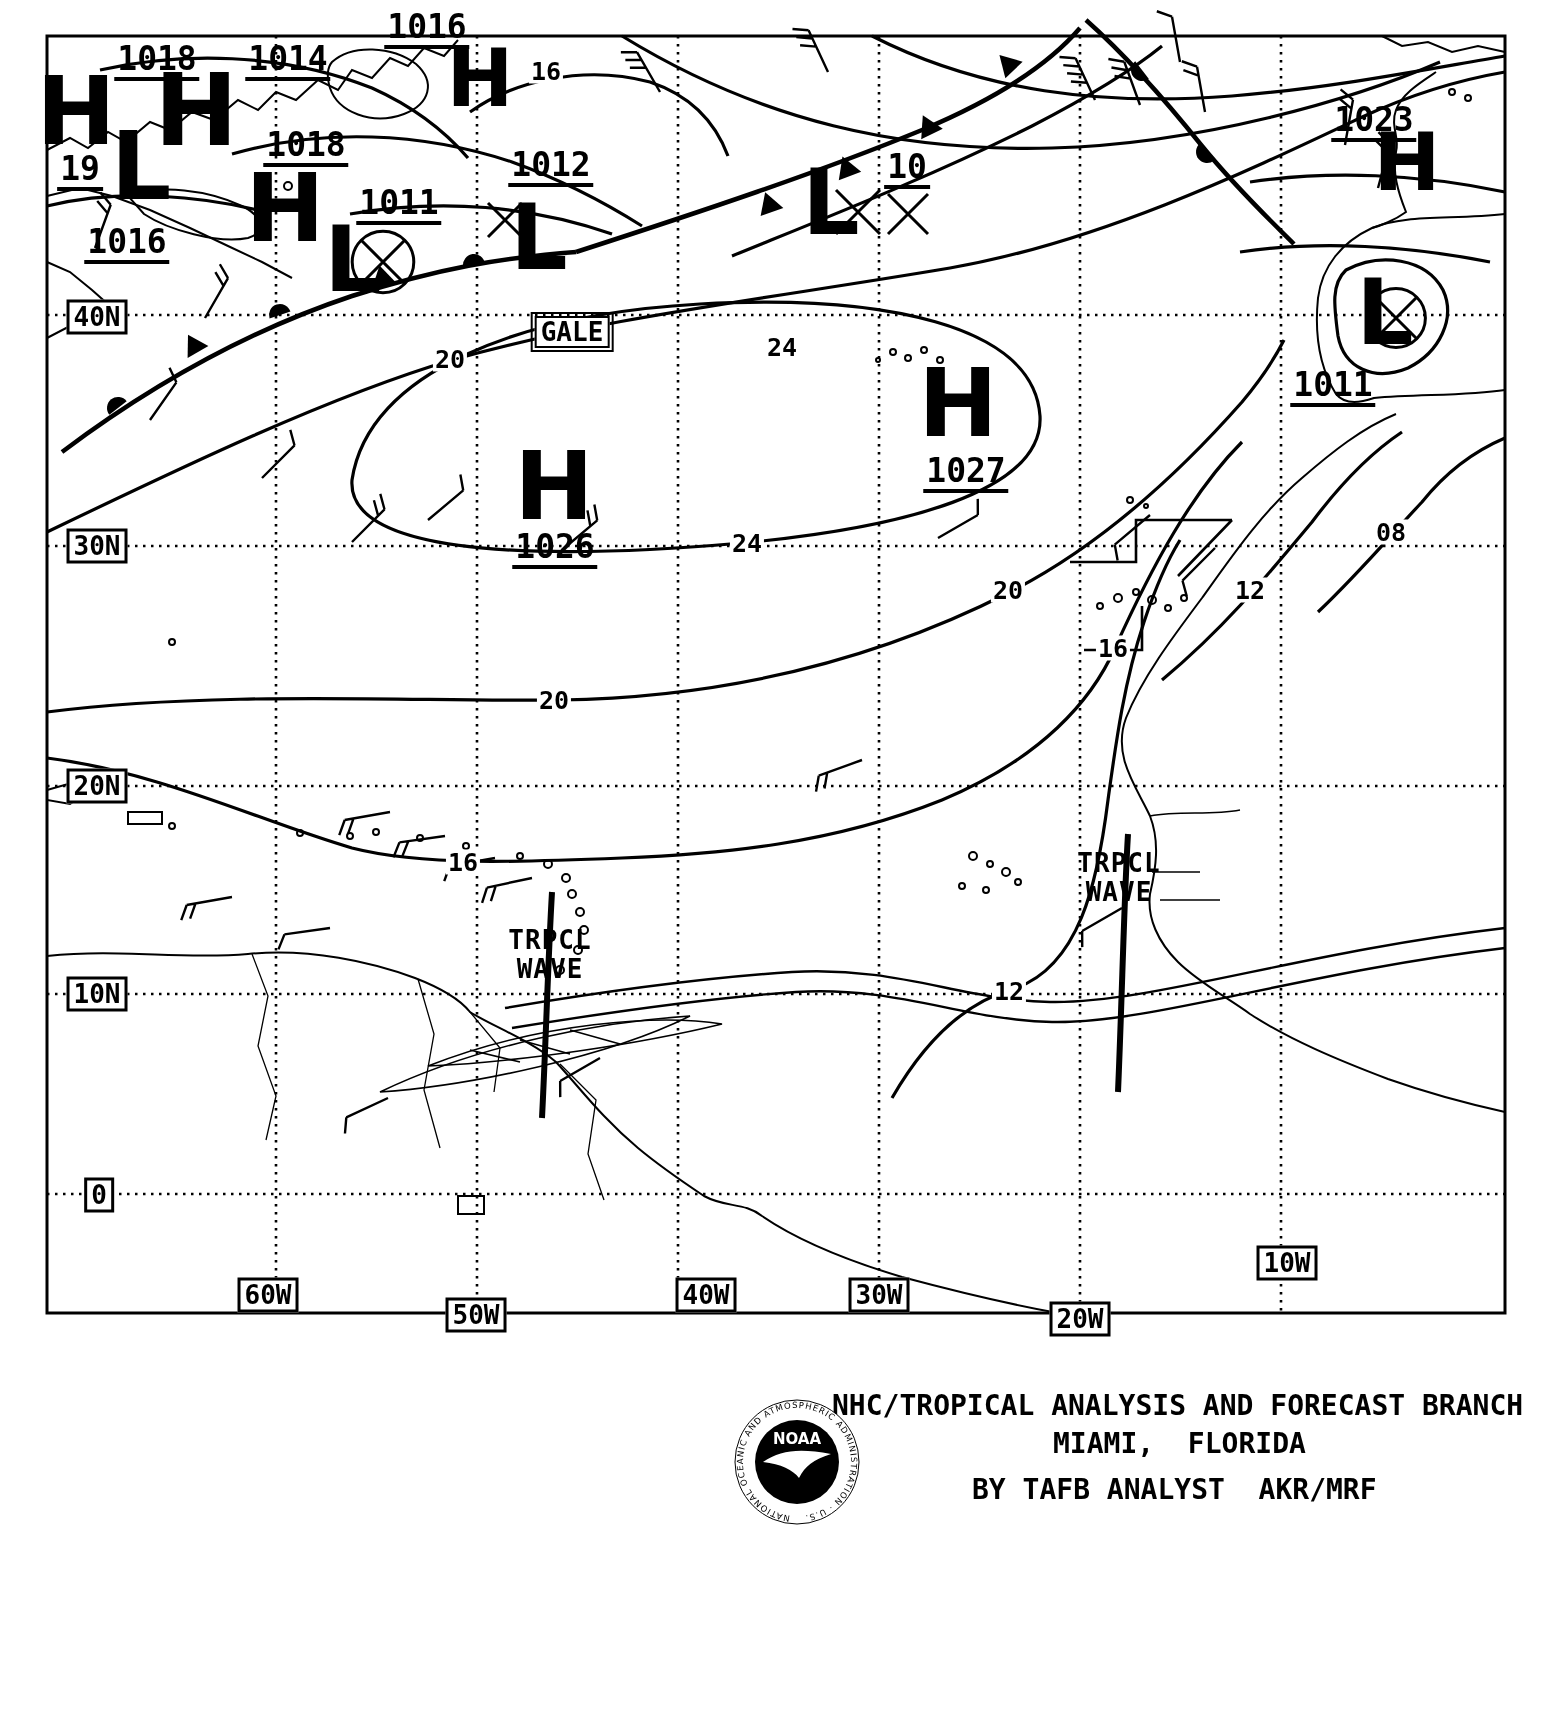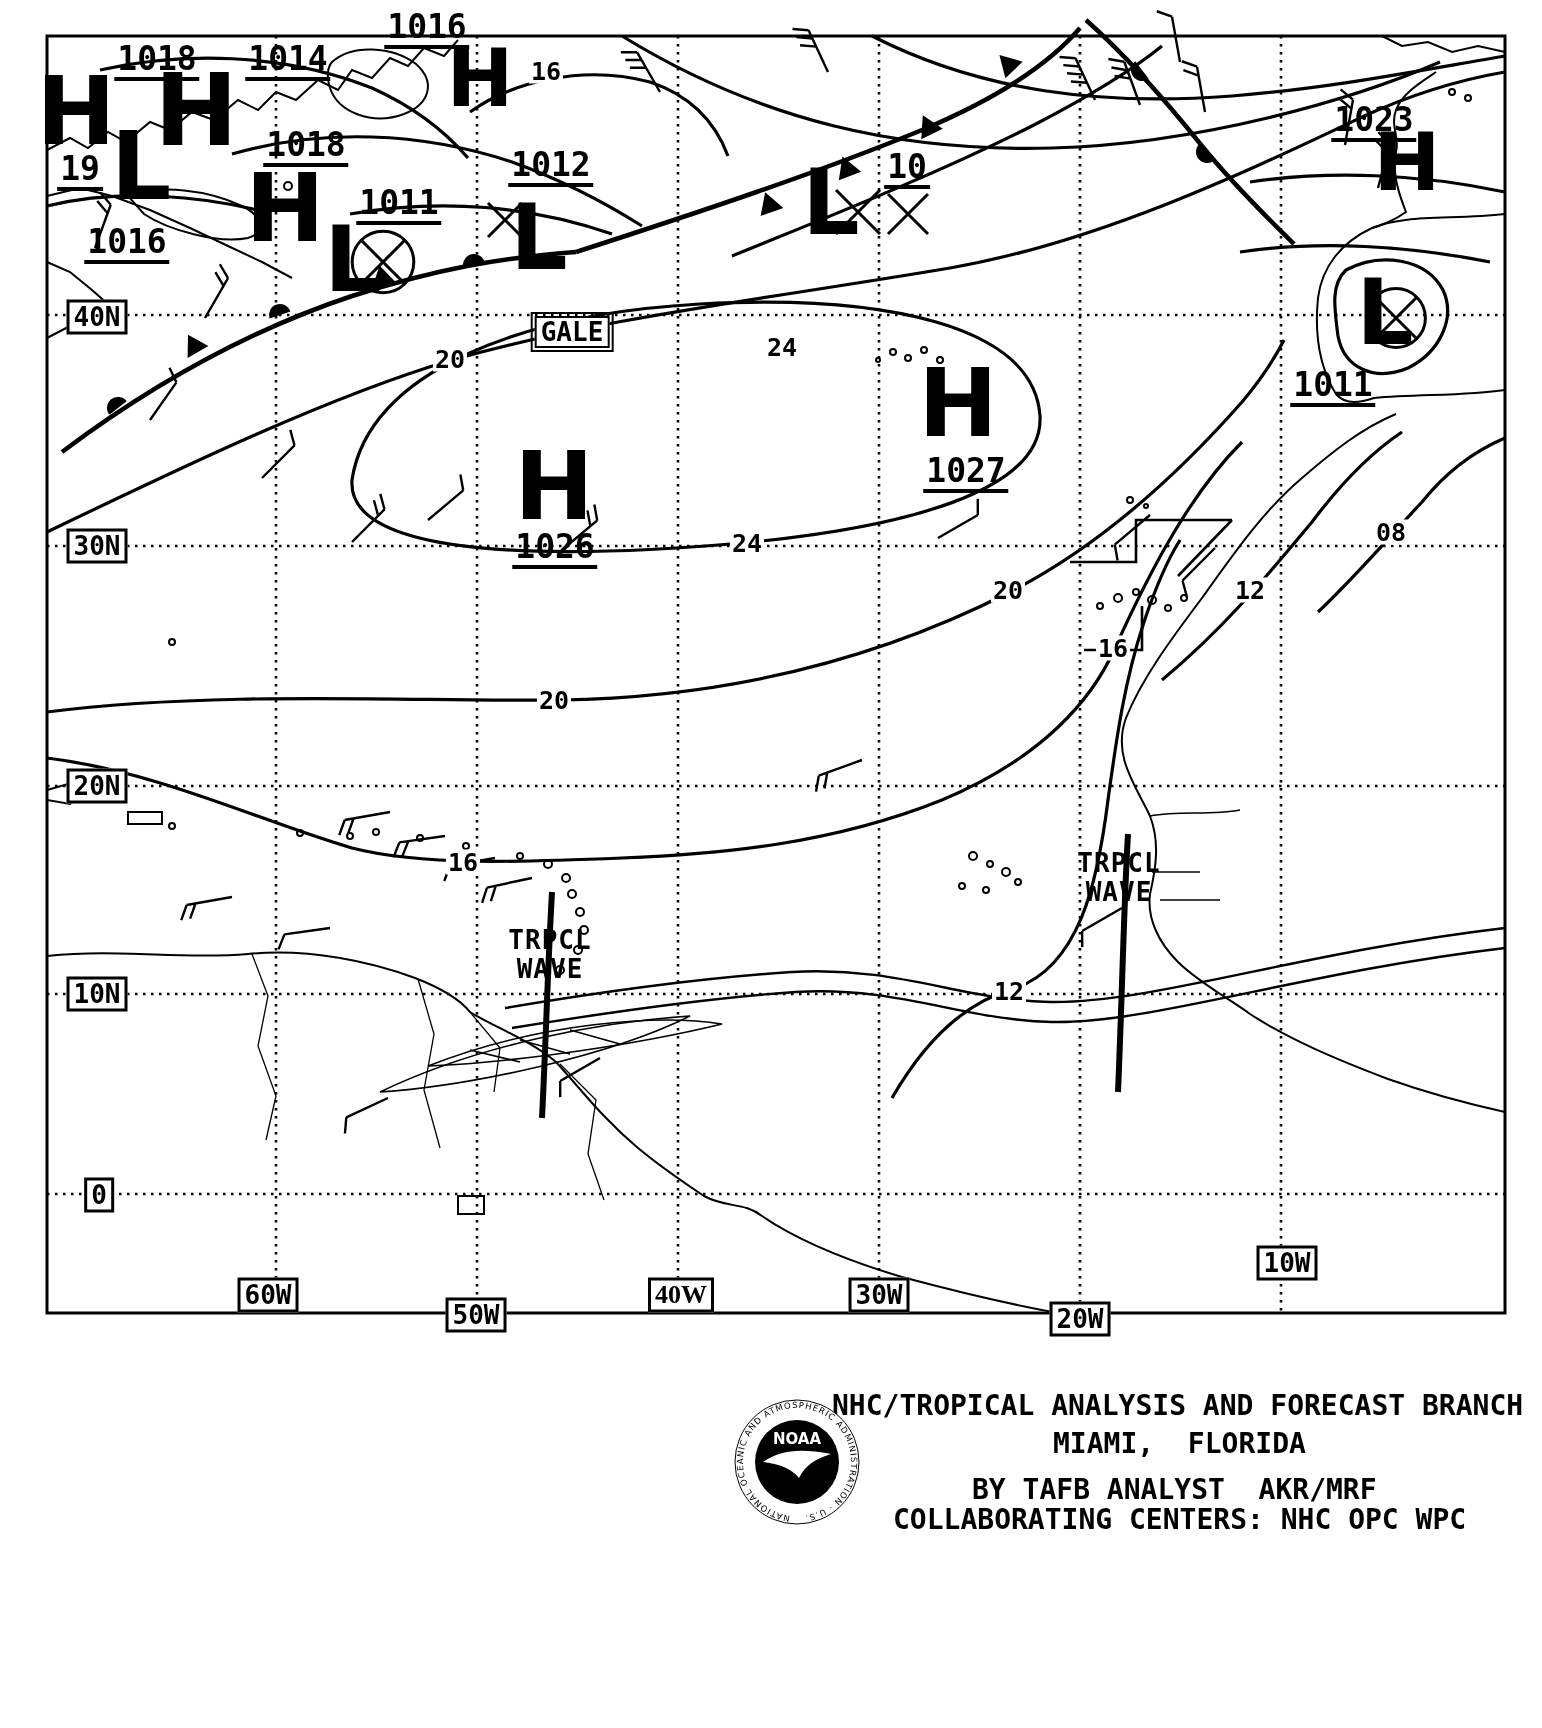--- a/index.html
+++ b/index.html
@@ -343,34 +343,33 @@
       <div class="clab" style="left: 554px; top: 700px;">20</div>
       <div class="clab" style="left: 463px; top: 862px;">16</div>
       <div class="clab" style="left: 1009px; top: 991px;">12</div>
       <div class="latbox" style="left: 97px; top: 317px;">40N</div>
       <div class="latbox" style="left: 97px; top: 546px;">30N</div>
       <div class="latbox" style="left: 97px; top: 786px;">20N</div>
       <div class="latbox" style="left: 97px; top: 994px;">10N</div>
       <div class="latbox" style="left: 99px; top: 1195px;">0</div>
       <div class="lonbox" style="left: 268px; top: 1295px;">60W</div>
       <div class="lonbox" style="left: 476px; top: 1295px; margin-top: 20px;">50W</div>
-      <div class="lonbox" style="left: 681px; top: 1295px; font-family: Liberation Serif, serif;">40W</div>
+      <div class="lonbox" style="left: 706px; top: 1295px;">40W</div>
       <div class="lonbox" style="left: 879px; top: 1295px;">30W</div>
       <div class="lonbox" style="left: 1080px; top: 1319px;">20W</div>
       <div class="lonbox" style="left: 1281px; top: 1263px; margin-left: 6px;">10W</div>
       <div class="wave" style="left: 550px; top: 955px;">TRPCL
 WAVE</div>
       <div class="wave" style="left: 1119px; top: 878px;">TRPCL
 WAVE</div>
     </div>
 
   <div class="cap" style="left:832px; top:1392px;">NHC/TROPICAL ANALYSIS AND FORECAST BRANCH</div>
   <div class="cap" style="left:1053px; top:1430px;">MIAMI,  FLORIDA</div>
   <div class="cap" style="left:972px; top:1476px;">BY TAFB ANALYST  AKR/MRF</div>
-  <div class="cap" style="left:893px; top:1506px;">COLLABORATING CENTERS: NHC OPC WPC</div>
 
   <svg id="noaa-logo" width="128" height="128" viewBox="0 0 128 128">
     <defs>
       <path id="rimTop" d="M64,118 A54,54 0 1 1 64,10 A54,54 0 1 1 64,118"></path>
     </defs>
     <circle cx="64" cy="64" r="62" fill="#fff" stroke="#000" stroke-width="1"></circle>
     <text font-size="8.5" font-family="DejaVu Sans, sans-serif" fill="#000" letter-spacing="1">
       <textPath href="#rimTop" startOffset="2%">NATIONAL OCEANIC AND ATMOSPHERIC ADMINISTRATION · U.S. DEPARTMENT OF COMMERCE</textPath>
     </text>
     <circle cx="64" cy="64" r="42" fill="#000"></circle>

